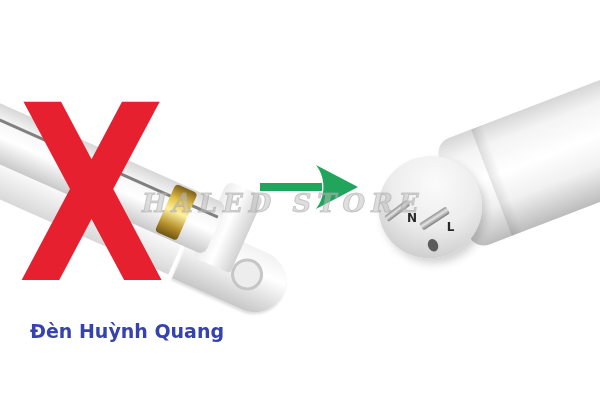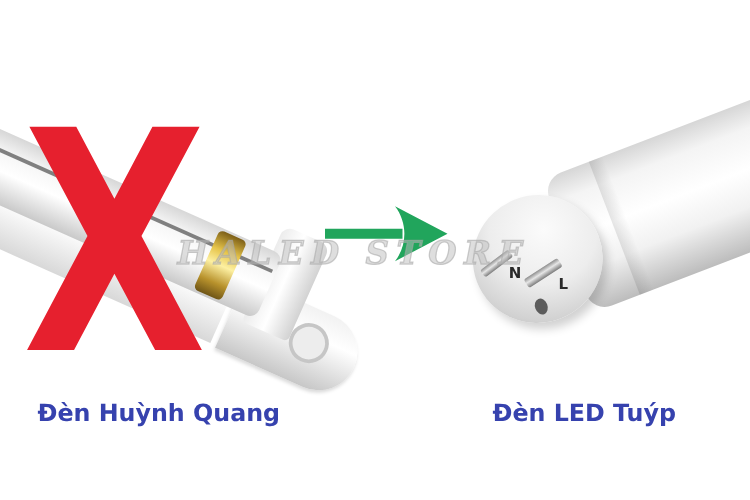--- a/index.html
+++ b/index.html
@@ -176,15 +176,14 @@
   <div class="x-mark">X</div>
 
   <svg class="arrow" viewBox="0 0 100 48" xmlns="http://www.w3.org/2000/svg">
     <rect x="0" y="20" width="62" height="8" fill="#21a55c"></rect>
     <path d="M56,2 C66,15 66,33 56,46 L98,24 Z" fill="#21a55c"></path>
   </svg>
 
   <div class="watermark">HALED STORE</div>
 
   <div class="label label-left">Đèn Huỳnh Quang</div>
-  <div class="label label-right">Đèn LED Tuýp</div>
 
 </div>
 
 </body></html>

